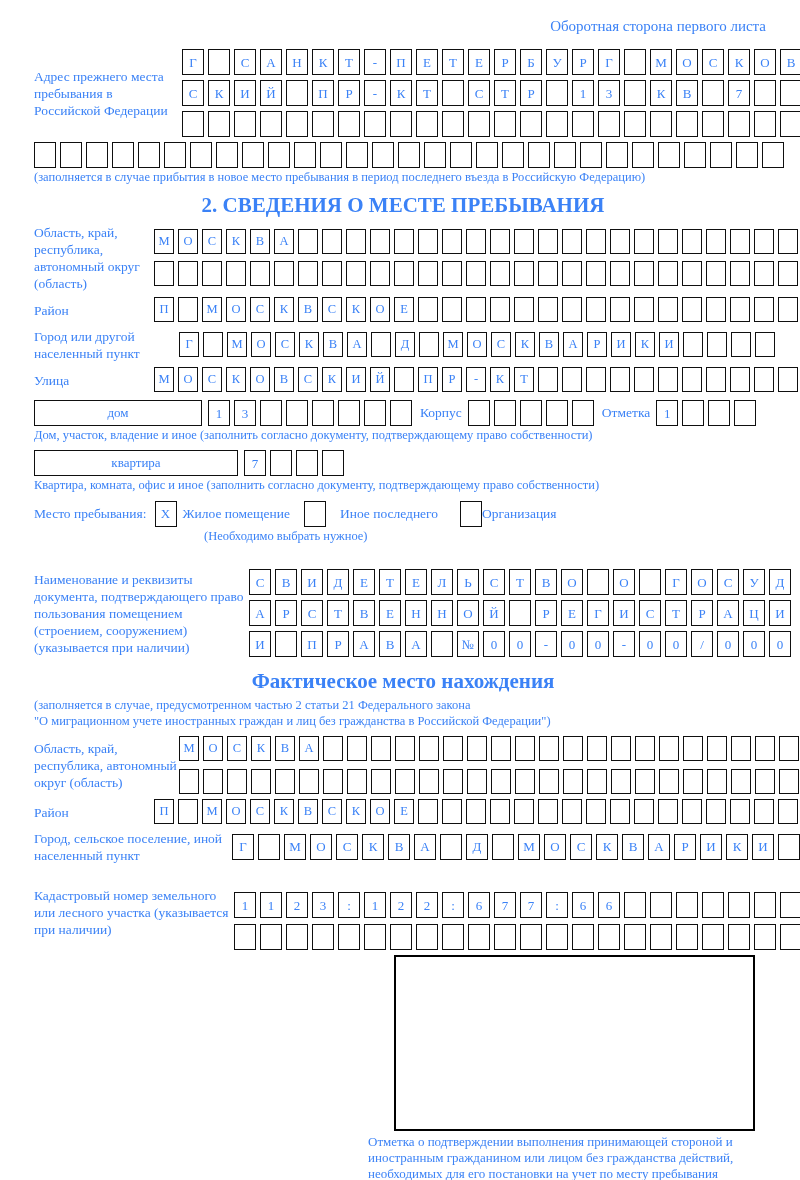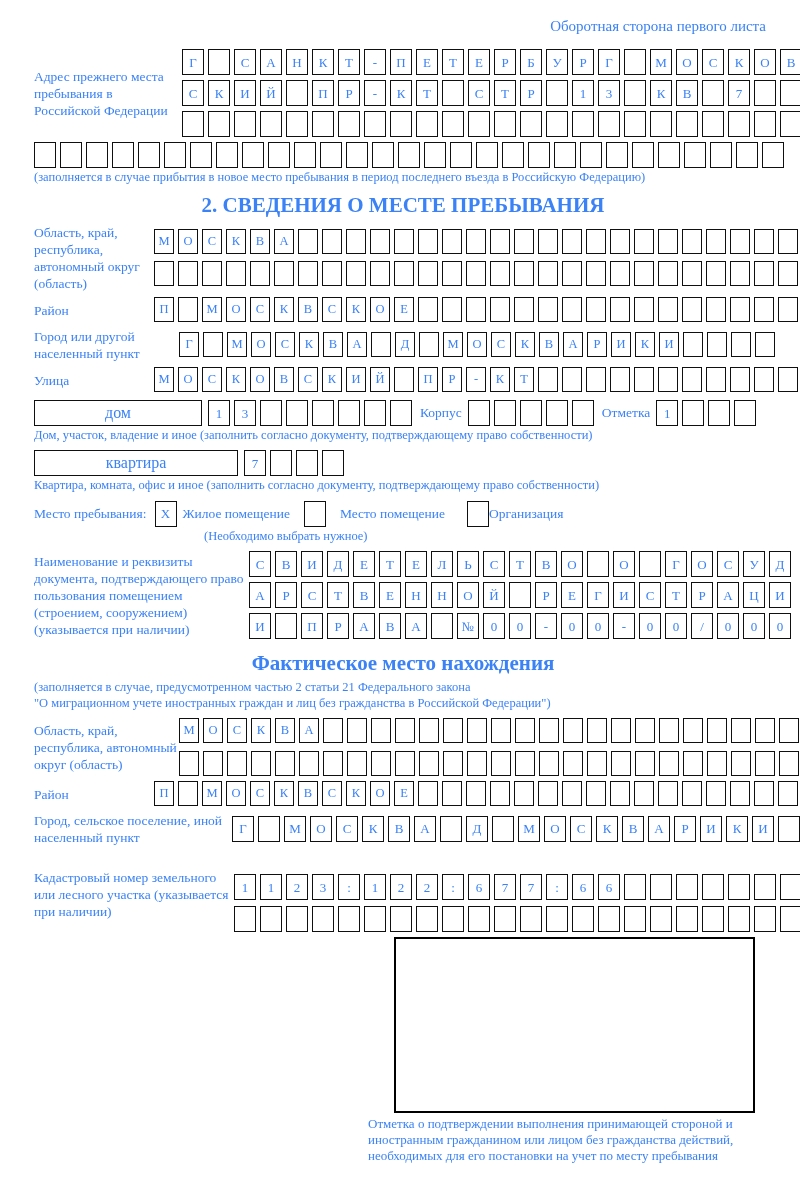--- a/index.html
+++ b/index.html
@@ -11,21 +11,21 @@
   .w148{width:148px}.w120{width:120px}.w145{width:145px}.w215{width:215px}.w198{width:198px}.w200{width:200px}
   .cellcol{display:flex;flex-direction:column;gap:5px}
   .cells{display:flex;gap:4px;flex-wrap:nowrap}
   .cell{flex:0 0 auto;width:20px;height:24px;border:1.5px solid #0f0f0f;display:flex;align-items:center;justify-content:center;
         font-size:13px;line-height:1;background:#fff}
   .sm .cell{width:18px;height:23px;font-size:12.5px}
   .note{font-size:12.5px;line-height:15px;margin-top:2px}
   .center{text-align:left}
   .h2{font-size:21px;font-weight:bold;text-align:center;margin:8px 0 4px}
   .boxfield{border:1.5px solid #0f0f0f;height:24px;display:flex;align-items:center;justify-content:center;
-            font-size:16px;flex:0 0 auto;background:#fff}
+            font-size:13px;flex:0 0 auto;background:#fff}
   .inlbl{font-size:13.5px;line-height:24px;flex:0 0 auto}
   .checkbox{width:20px;height:24px;border:1.5px solid #0f0f0f;display:inline-flex;align-items:center;justify-content:center;
             font-size:13px;flex:0 0 auto;background:#fff}
   .confirm-box{width:357px;height:172px;border:2px solid #000;margin-left:360px;margin-top:5px;background:#fff}
   .confirm-caption{width:404px;margin-left:334px;text-align:left;font-size:13px;line-height:16px;margin-top:3px}
   .gap6{margin-left:6px}.gap8{margin-left:8px}
 </style>
 </head>
 <body>
 
@@ -351,27 +351,27 @@
         <div class="cell"></div>
       </div>
   </div>
   <div class="note">Квартира, комната, офис и иное (заполнить согласно документу, подтверждающему право собственности)</div>
 
   <div class="frow" style="margin-top:8px;align-items:center">
     <span class="inlbl">Место пребывания:</span>
     <span class="checkbox gap8">X</span>
     <span class="inlbl gap6">Жилое помещение</span>
     <span class="checkbox" style="margin-left:14px"></span>
-    <span class="inlbl" style="margin-left:14px">Место помещение</span>
+    <span class="inlbl" style="margin-left:14px">Иное последнего</span>
     <span class="checkbox" style="margin-left:22px"></span>
     <span class="inlbl" style="">Организация</span>
   </div>
   <div class="note" style="margin-left:170px">(Необходимо выбрать нужное)</div>
 
-  <div class="frow" style="margin-top:7px">
+  <div class="frow" style="margin-top:25px">
     <div class="flabel w215">Наименование и реквизиты документа, подтверждающего право пользования помещением (строением, сооружением) (указывается при наличии)</div>
     <div class="cellcol">
       <div class="cells">
           <div class="cell">С</div>
           <div class="cell">В</div>
           <div class="cell">И</div>
           <div class="cell">Д</div>
           <div class="cell">Е</div>
           <div class="cell">Т</div>
           <div class="cell">Е</div>

